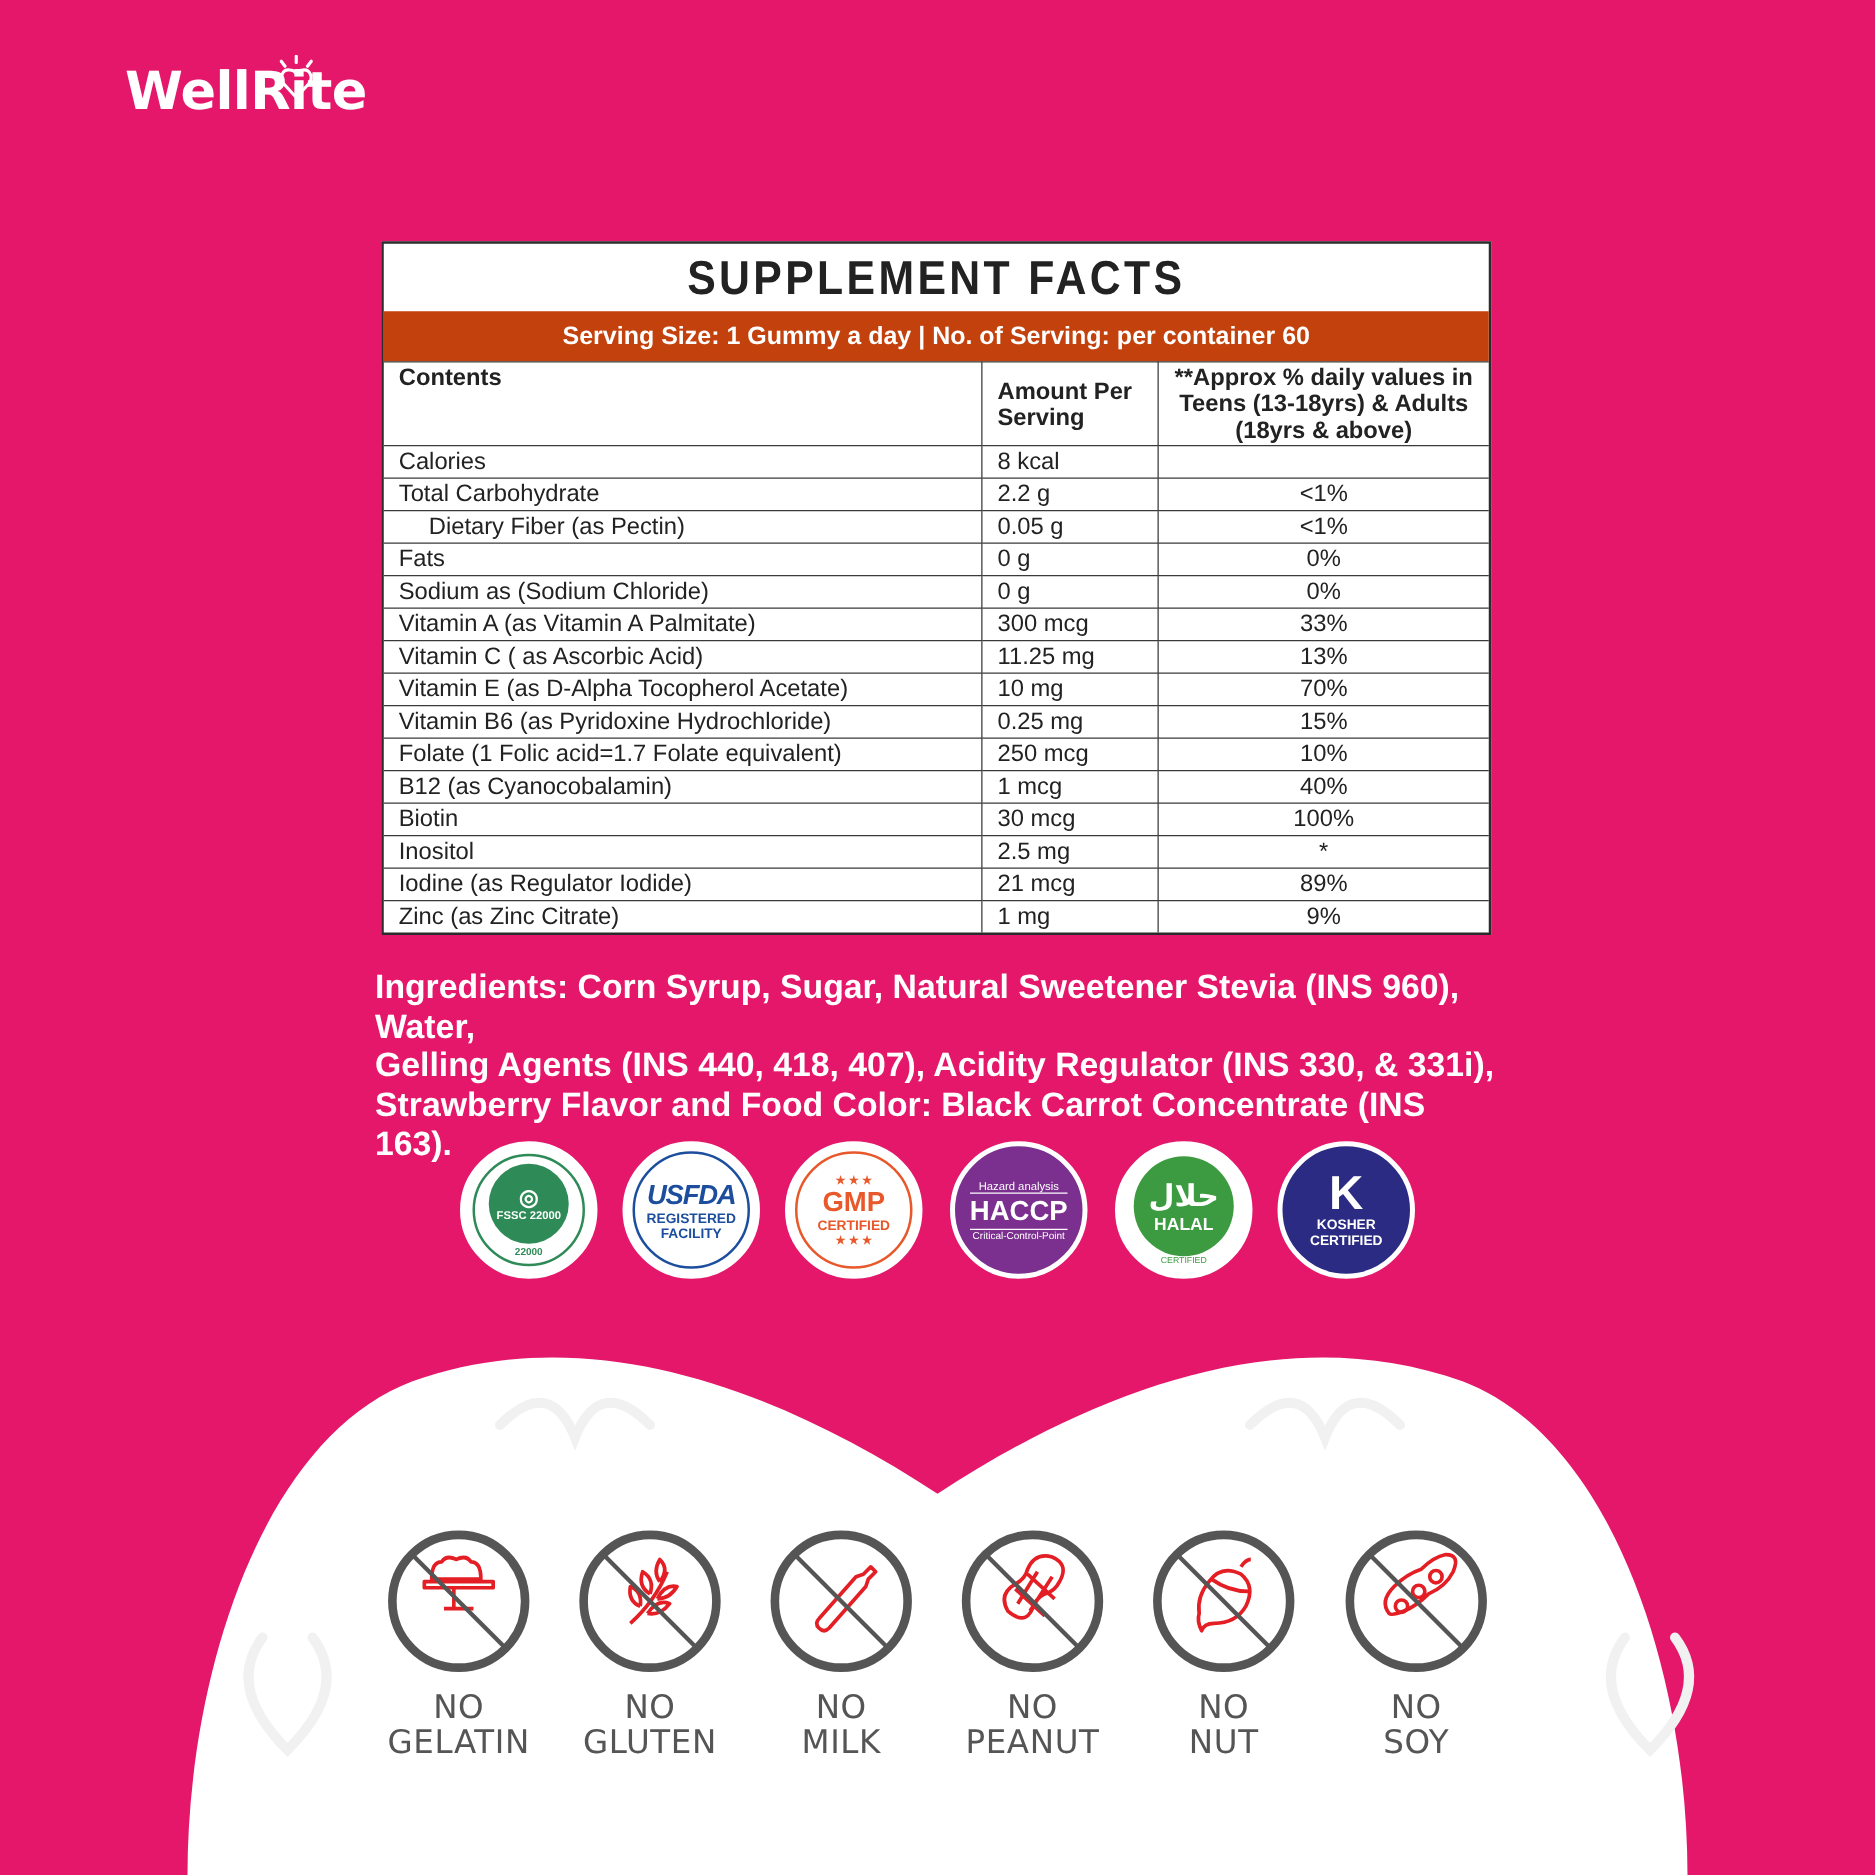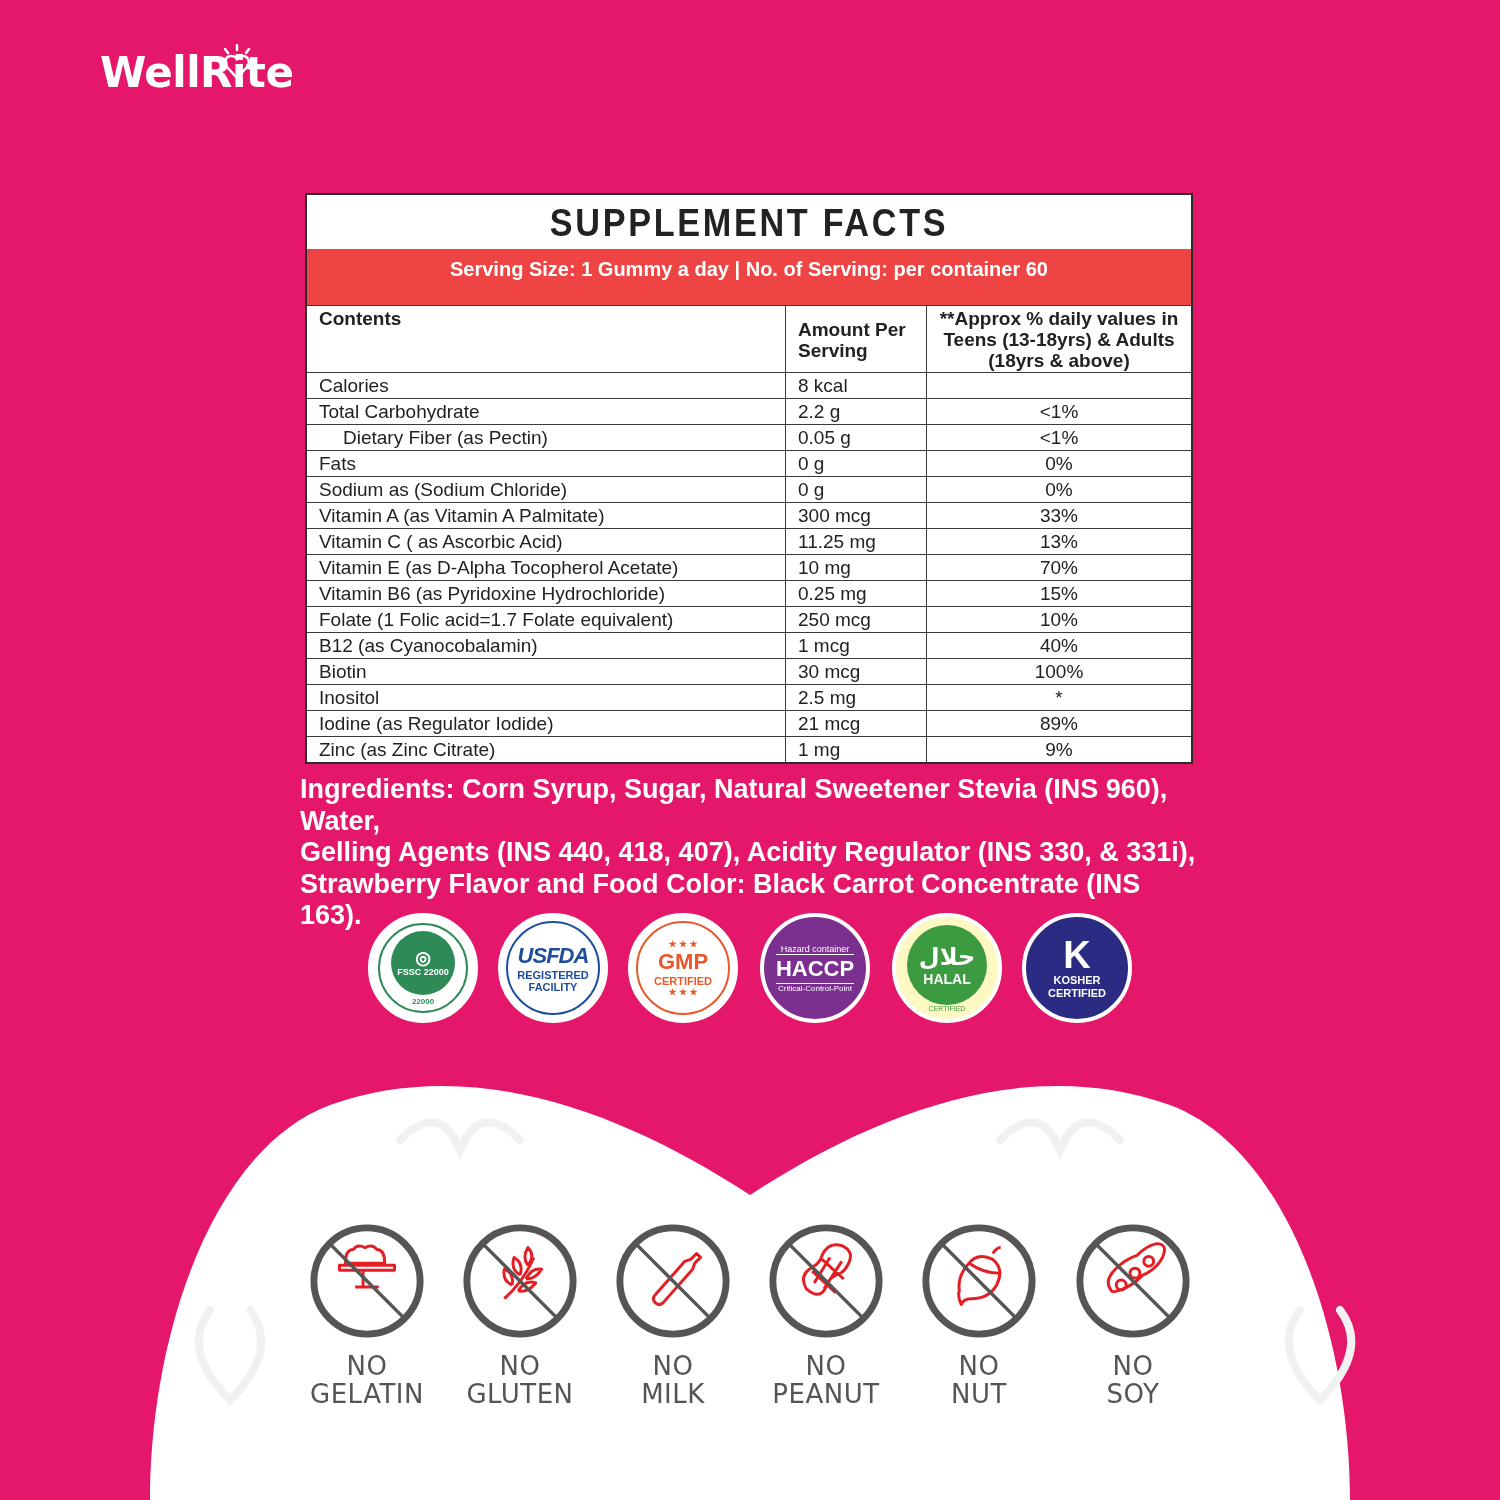--- a/index.html
+++ b/index.html
@@ -18,21 +18,21 @@
   .facts {
     position:absolute; left:305px; top:165px; width:888px;
     background:#fff; border:2px solid #2b2b2b; box-sizing:border-box;margin-top:28px;
   }
   .facts-title {
     height:54px; line-height:56px; text-align:center;
     font-family:"Liberation Sans", sans-serif; font-weight:bold;
     font-size:38px; letter-spacing:3px; color:#222; transform:scaleX(0.9);
   }
   .serving-bar {
-    background:#ef4444; color:#fff; height:56px; line-height:40px;
+    background:#c2410c; color:#fff; height:40px; line-height:40px;
     text-align:center; font-size:20px; font-weight:bold;
   }
   table { border-collapse:collapse; width:100%; }
   td, th {
     border:1.5px solid #3a3a3a; padding:0 12px; font-size:19px; color:#222;
     font-weight:normal; text-align:left; height:25px; line-height:25px;
   }
   tr:last-child td { border-bottom:none; }
   td:first-child, th:first-child { border-left:none; width:430px; }
   td:last-child, th:last-child { border-right:none; }
@@ -194,25 +194,25 @@
     <span style="color:#1d4e9e;font-size:11px;width:80px;line-height:12px;">REGISTERED FACILITY</span>
   </div>
   <div class="cert" style="left:260px; background:#fff;">
     <div class="ring" style="border:2px solid #e8582a;"></div>
     <span style="color:#e8582a;font-size:9px;">★ ★ ★</span>
     <span style="color:#e8582a;font-size:22px;">GMP</span>
     <span style="color:#e8582a;font-size:11px;">CERTIFIED</span>
     <span style="color:#e8582a;font-size:9px;">★ ★ ★</span>
   </div>
   <div class="cert" style="left:392px; background:#7b2f8f;">
-    <span style="color:#fff;font-size:9px;font-weight:normal;">Hazard container</span>
+    <span style="color:#fff;font-size:9px;font-weight:normal;">Hazard analysis</span>
     <span style="color:#fff;font-size:22px;border-top:1.5px solid #fff;border-bottom:1.5px solid #fff;padding:1px 0;">HACCP</span>
     <span style="color:#fff;font-size:8px;font-weight:normal;">Critical-Control-Point</span>
   </div>
-  <div class="cert" style="left:524px; background:#fef9c3;">
+  <div class="cert" style="left:524px; background:#ffffff;">
     <div style="width:80px;height:80px;border-radius:50%;background:#3c9a40;color:#fff;display:flex;flex-direction:column;align-items:center;justify-content:center;">
       <span style="font-family:'DejaVu Sans',sans-serif;font-size:24px;line-height:28px;">حلال</span>
       <span style="font-size:14px;">HALAL</span>
     </div>
     <span style="color:#3c9a40;font-size:7px;font-weight:normal;">CERTIFIED</span>
   </div>
   <div class="cert" style="left:654px; background:#2b2b83;">
     <span style="color:#fff;font-size:38px;line-height:38px;">K</span>
     <span style="color:#fff;font-size:11px;width:80px;line-height:13px;">KOSHER CERTIFIED</span>
   </div>

